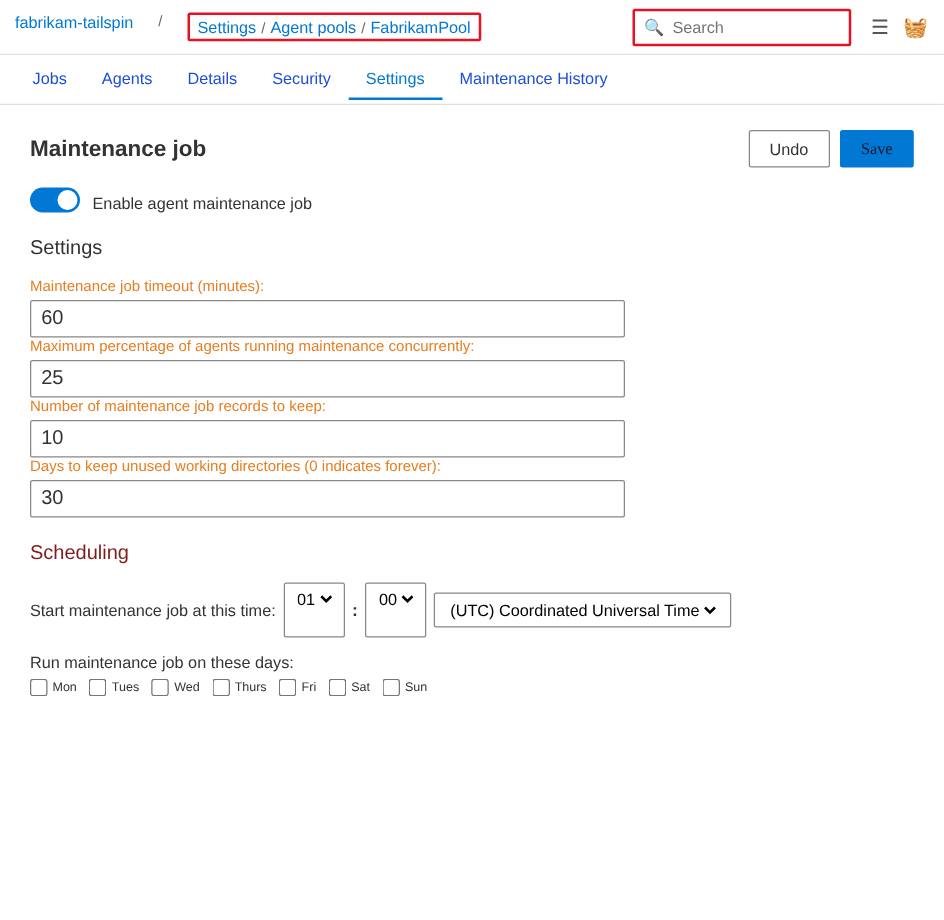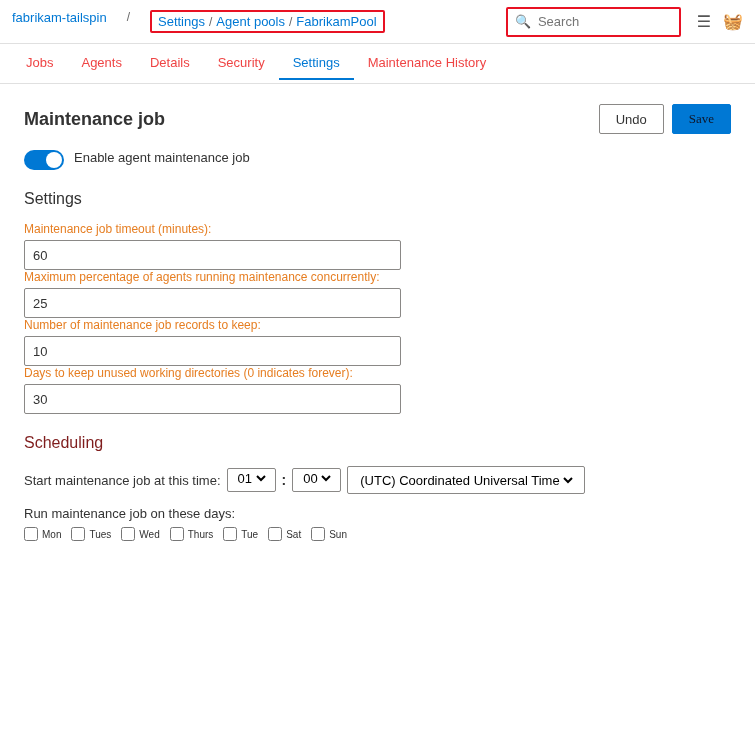--- a/index.html
+++ b/index.html
@@ -59,21 +59,21 @@
       display: flex;
       align-items: center;
       border-bottom: 1px solid #e0e0e0;
       padding: 0 12px;
       height: 40px;
       gap: 0;
     }
     .nav-tab {
       padding: 8px 14px;
       font-size: 13px;
-      color: #ef4444;
+      color: #1d4ed8;
       cursor: pointer;
       border-bottom: 2px solid transparent;
       white-space: nowrap;
     }
     .nav-tab.active {
       color: #0078d4;
       border-bottom: 2px solid #0078d4;
       font-weight: 500;
     }
 
@@ -105,21 +105,21 @@
     .btn-primary {
       background: #0078d4;
       color: #0f172a;
       border-color: #0078d4;
       font-family: Liberation Serif, serif;
     }
 
     
     .toggle-row {
       display: flex;
-      align-items: flex-start;
+      align-items: flex-end;
       gap: 10px;
       margin-bottom: 20px;
     }
     .toggle {
       width: 40px;
       height: 20px;
       background: #0078d4;
       border-radius: 10px;
       position: relative;
       cursor: pointer;
@@ -145,26 +145,26 @@
       margin-bottom: 14px;
     }
     .form-group { }
     .form-label {
       font-size: 12px;
       color: #e67e22;
       margin-bottom: 4px;
       display: block;
     }
     .form-input {
-      width: 377px;
+      width: 476px;
       height: 30px;
       border: 1px solid #8a8886;
       border-radius: 2px;
       padding: 4px 8px;
-      font-size: 13px;
+      font-size: 16px;
       color: #333;
       outline: none;
     }
 
     
     .scheduling-title {
       font-size: 16px;
       font-weight: 400;
       color: #7f1d1d;
       margin-top: 20px;
@@ -179,23 +179,23 @@
     }
     .schedule-label { font-size: 13px; color: #333; }
     .select-box {
       border: 1px solid #8a8886;
       border-radius: 2px;
       padding: 4px 6px;
       font-size: 13px;
       background: #fff;
       cursor: pointer;
       display: flex;
-      align-items: flex-end;
+      align-items: flex-start;
       gap: 4px;
-      height: 24px;
+      height: 44px;
     }
     .select-box select {
       border: none;
       outline: none;
       font-size: 13px;
       background: transparent;
       cursor: pointer;
     }
     .colon { font-size: 14px; font-weight: bold; }
     .timezone-select {
@@ -362,21 +362,21 @@
       <div class="day-item">
         <input type="checkbox" class="day-checkbox" style="">
         <span class="day-name">Wed</span>
       </div>
       <div class="day-item">
         <input type="checkbox" class="day-checkbox" style="">
         <span class="day-name">Thurs</span>
       </div>
       <div class="day-item">
         <input type="checkbox" class="day-checkbox" style="">
-        <span class="day-name">Tue</span>
+        <span class="day-name">Fri</span>
       </div>
       <div class="day-item">
         <input type="checkbox" class="day-checkbox" style="">
         <span class="day-name">Sat</span>
       </div>
       <div class="day-item">
         <input type="checkbox" class="day-checkbox" style="">
         <span class="day-name">Sun</span>
       </div>
     </div>

